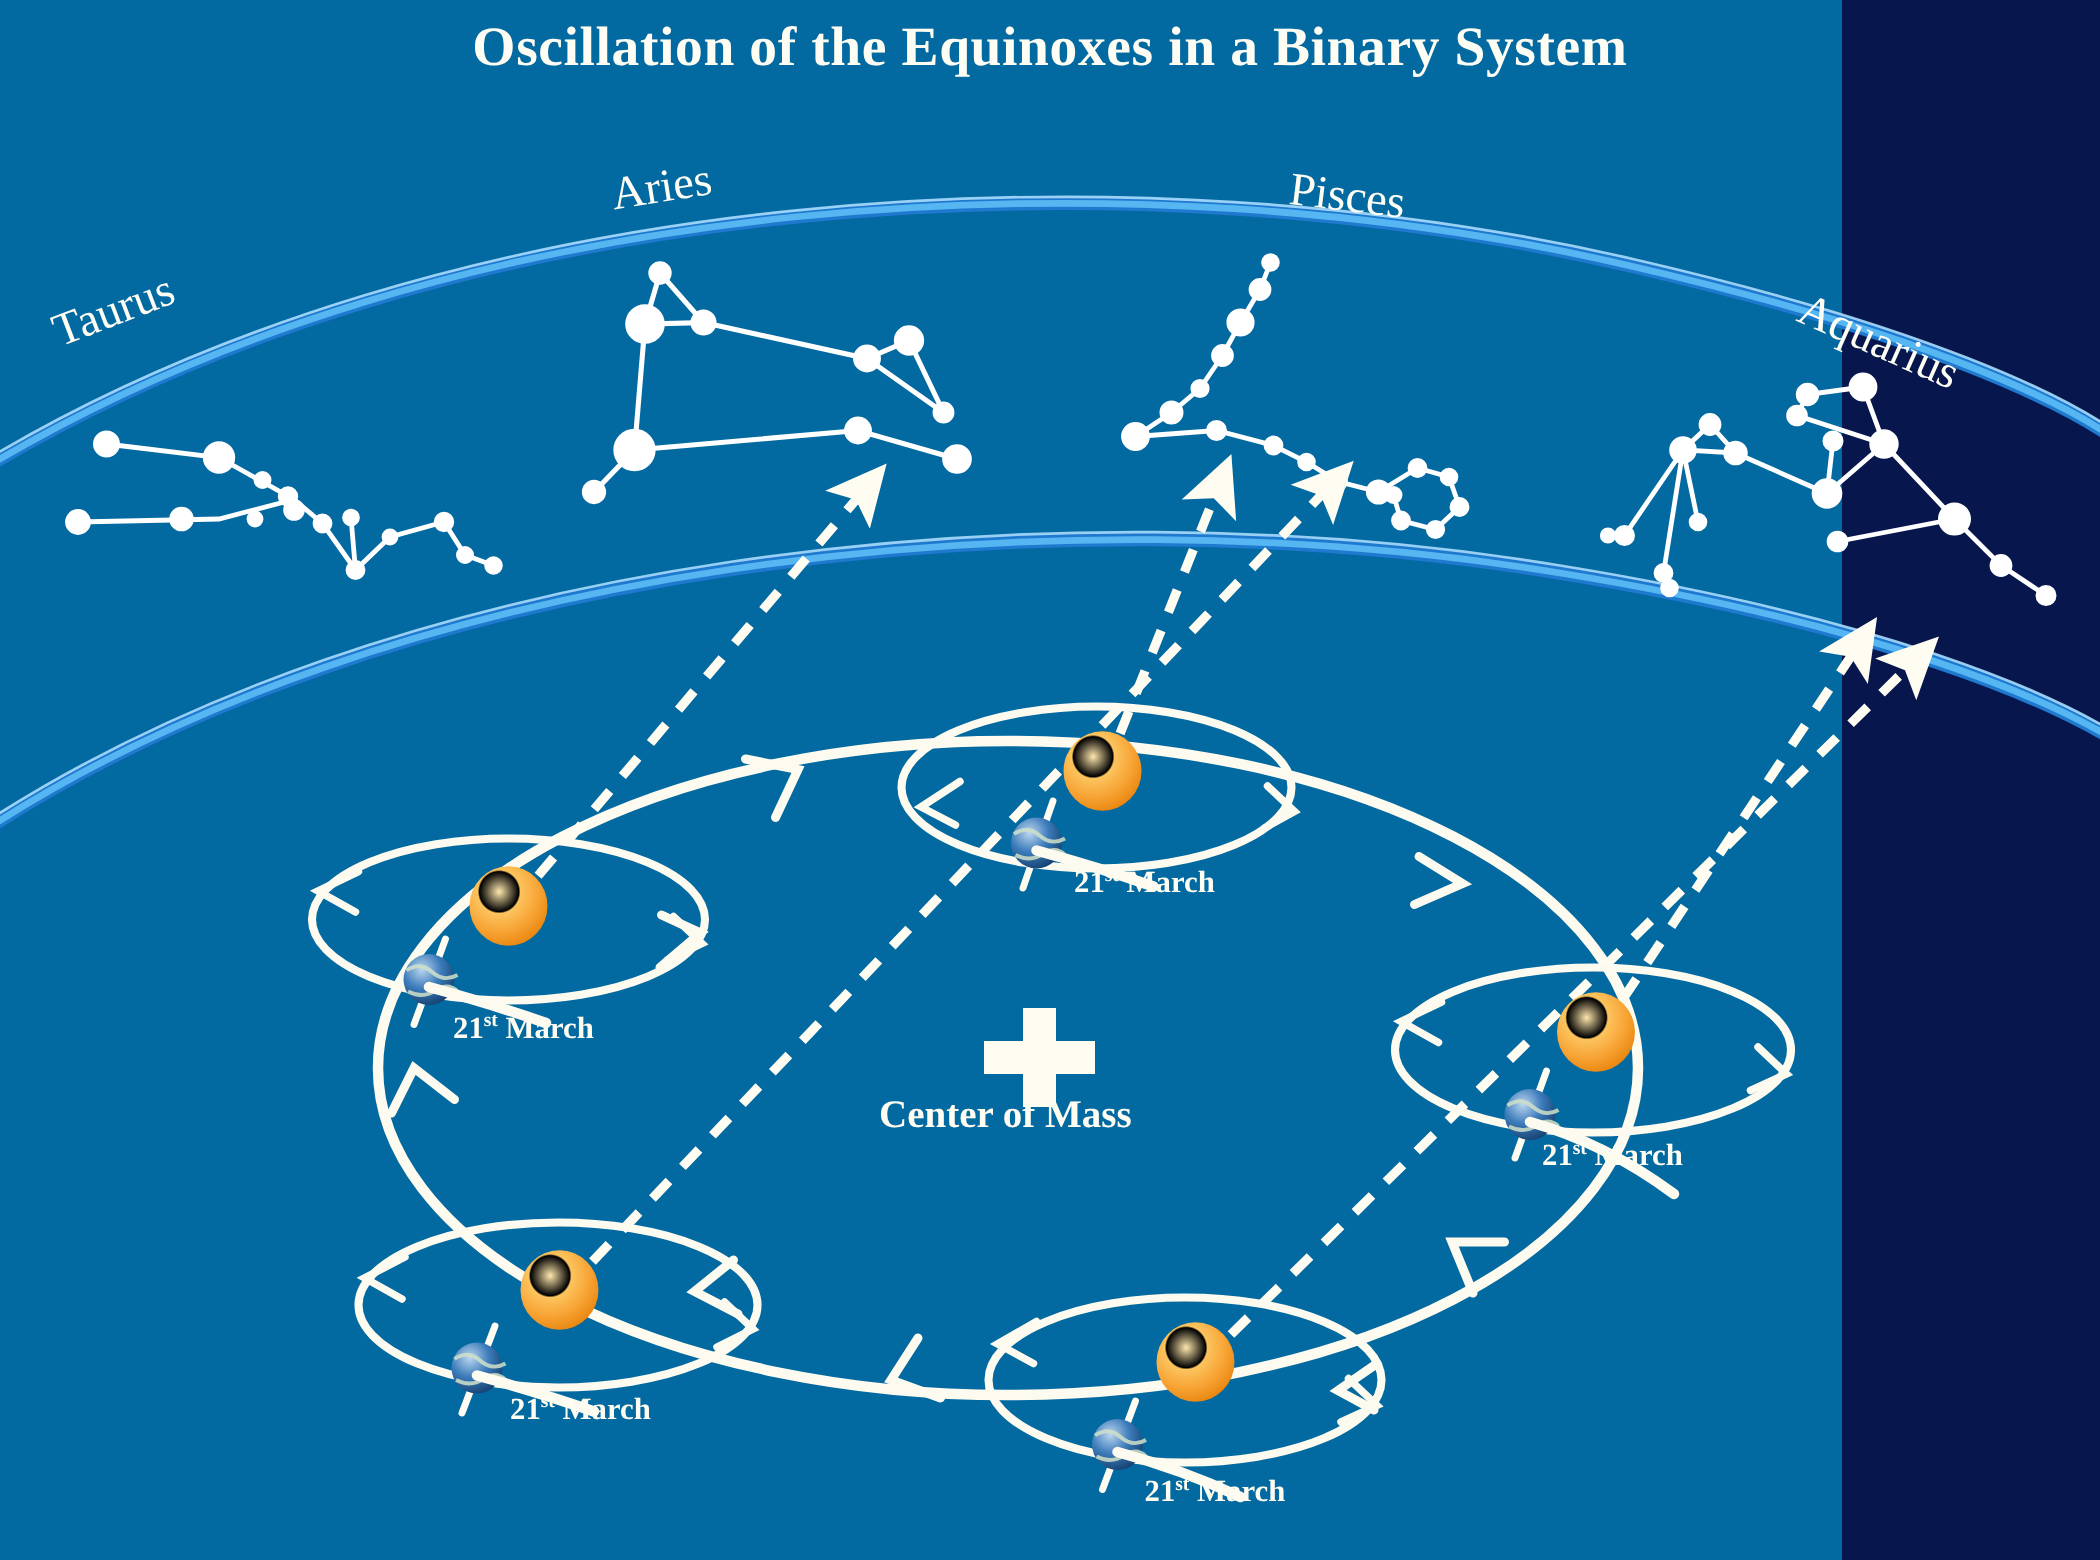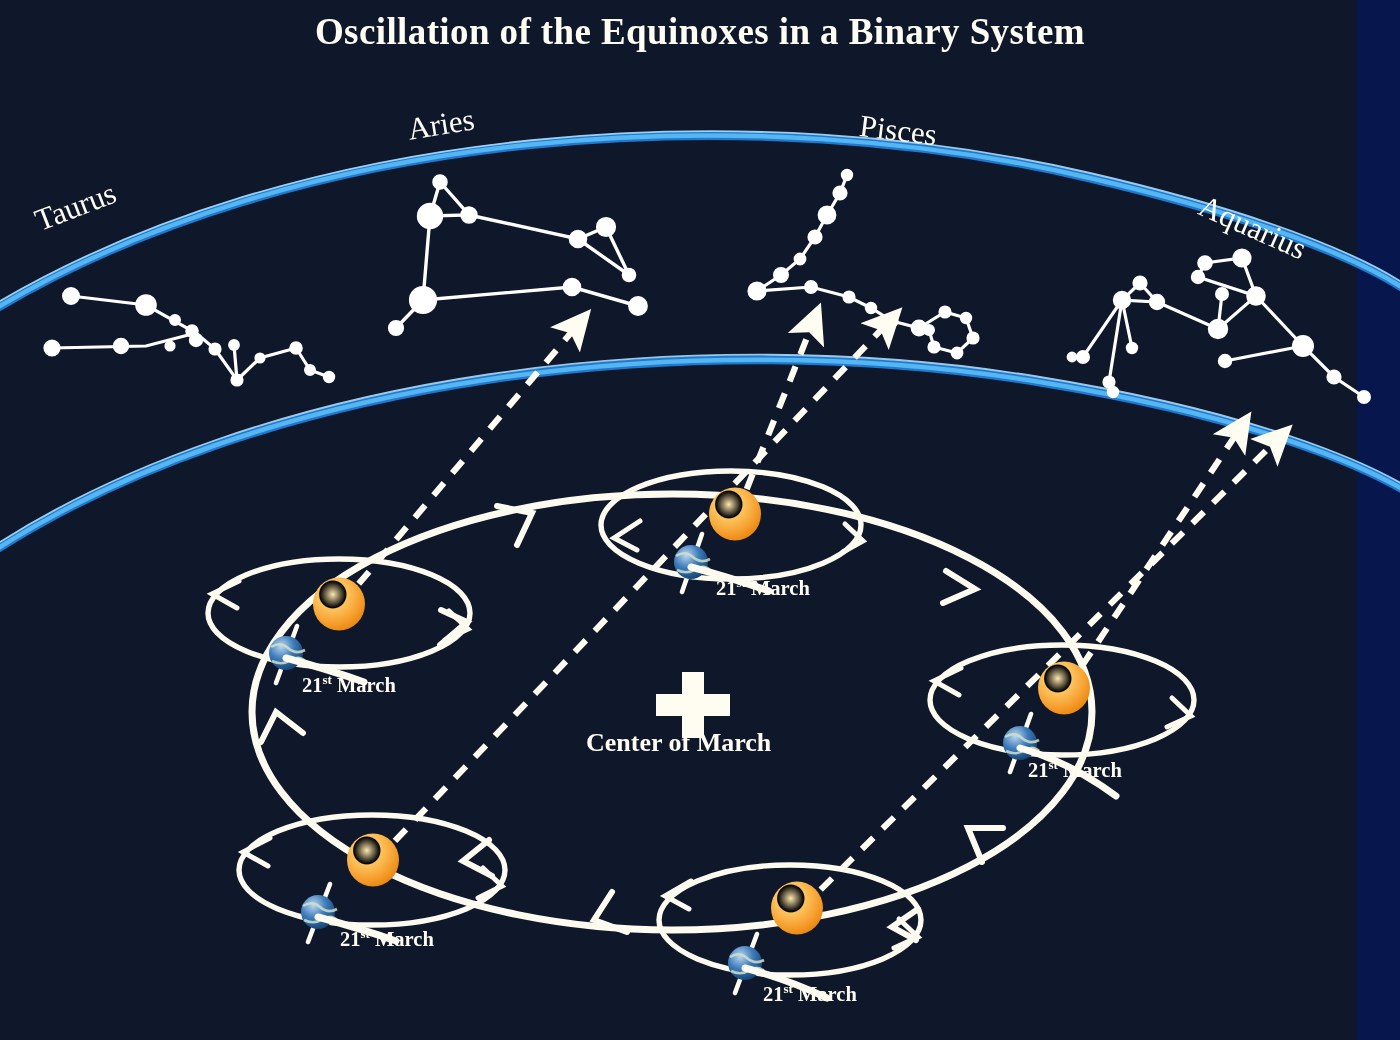--- a/index.html
+++ b/index.html
@@ -1,18 +1,18 @@
 <!DOCTYPE html>
 <html><head>
 <meta charset="utf-8">
 <style>
   html,body{margin:0;padding:0;background:#07174e;}
   body{width:1400px;height:1040px;overflow:hidden;
        font-family:"Liberation Serif","DejaVu Serif",serif;}
-  #stage{position:relative;width:1357px;height:1040px;background:#0f172a;}
+  #stage{position:relative;width:1228px;height:1040px;background:#0369a1;}
   #stage svg{position:absolute;top:0;left:0;}
   .ttl{position:absolute;top:10px;left:0;width:1400px;text-align:center;
        color:#fdfdf3;font-size:37px;font-weight:bold;letter-spacing:.4px;
        font-family:"Liberation Serif","DejaVu Serif",serif;}
   .conlabel{position:absolute;color:#fffef5;font-size:31px;white-space:nowrap;
             font-family:"Liberation Serif","DejaVu Serif",serif;}
   .datelabel{position:absolute;color:#fffdf2;font-size:20.5px;font-weight:bold;
              white-space:nowrap;font-family:"Liberation Serif","DejaVu Serif",serif;}
   .datelabel sup{font-size:13px;vertical-align:super;}
   .comlabel{position:absolute;color:#fffdf2;font-size:26px;font-weight:bold;
@@ -241,21 +241,21 @@
     </g>
   </svg>
 
   <div class="ttl">Oscillation of the Equinoxes in a Binary System</div>
 
   <div class="conlabel" style="left:30px;top:205px;transform:rotate(-21deg);transform-origin:left top;">Taurus</div>
   <div class="conlabel" style="left:405px;top:112px;transform:rotate(-9deg);transform-origin:left top;">Aries</div>
   <div class="conlabel" style="left:862px;top:108px;transform:rotate(7deg);transform-origin:left top;">Pisces</div>
   <div class="conlabel" style="left:1208px;top:188px;transform:rotate(24deg);transform-origin:left top;">Aquarius</div>
 
-  <div class="comlabel" style="left:586px;top:728px;">Center of March</div>
+  <div class="comlabel" style="left:586px;top:728px;">Center of Mass</div>
 
   <div class="datelabel" style="left:716px;top:575px;"><span>21</span><sup>st</sup> <span>March</span></div>
   <div class="datelabel" style="left:302px;top:672px;"><span>21</span><sup>st</sup> <span>March</span></div>
   <div class="datelabel" style="left:340px;top:926px;"><span>21</span><sup>st</sup> <span>March</span></div>
   <div class="datelabel" style="left:763px;top:981px;"><span>21</span><sup>st</sup> <span>March</span></div>
   <div class="datelabel" style="left:1028px;top:757px;"><span>21</span><sup>st</sup> <span>March</span></div>
 
 </div>
 
 </body></html>

